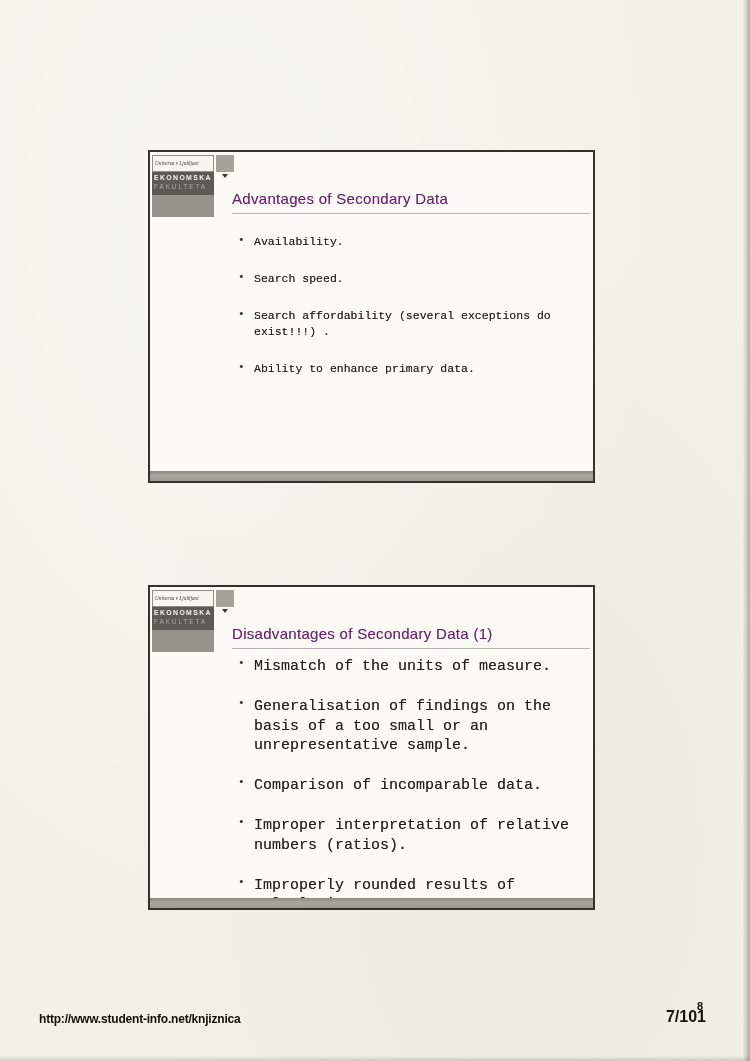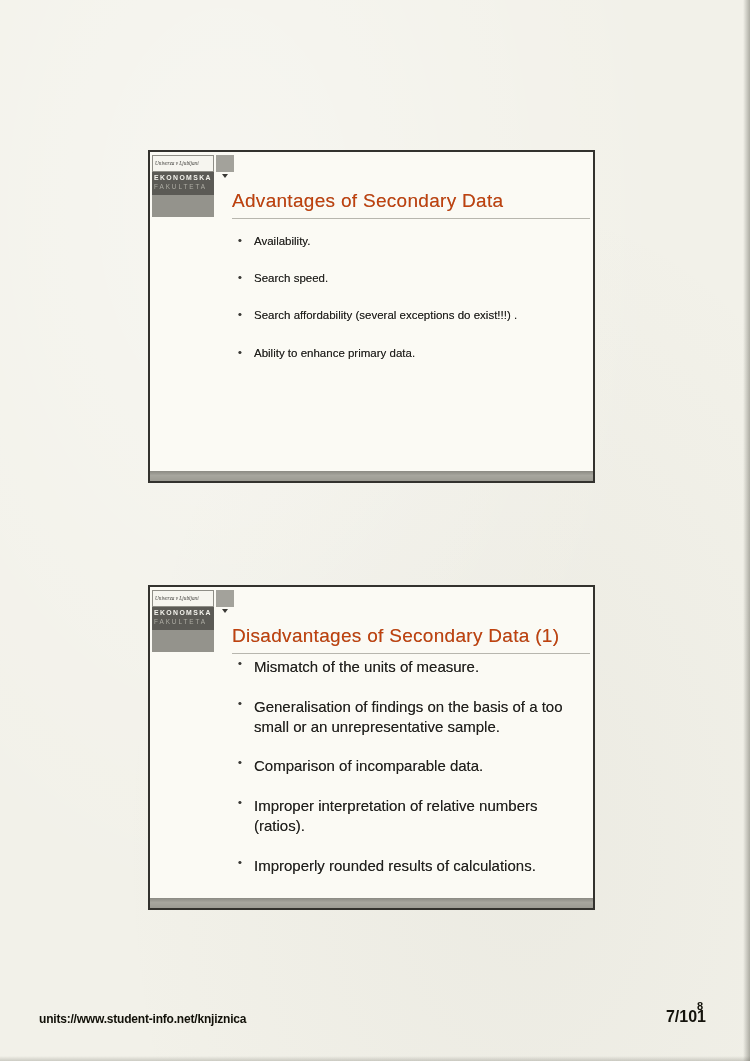--- a/index.html
+++ b/index.html
@@ -101,32 +101,33 @@
     border-left: 3px solid transparent;
     border-right: 3px solid transparent;
     border-top: 4px solid #3a3935;
   }
 
   
   .slide-title {
     position: absolute;
     left: 82px; top: 38px;
     width: 358px;
-    font-size: 19px;
-    color: #c2410c;
+    font-size: 15px;
+    color: #701a75;
     letter-spacing: 0.3px;
     padding-bottom: 6px;
     border-bottom: 1px solid #b7b6ae;
     text-shadow: 0 0 0.5px rgba(84,83,78,0.5);
   }
   .bullets {
     position: absolute;
     left: 87px;
     list-style: none;
     width: 345px;
+    font-family: Liberation Mono, monospace;
   }
   .slide-1 .bullets { top: 82px; }
   .slide-2 .bullets { top: 70px; }
   .bullets li {
     position: relative;
     padding-left: 17px;
     color: #21201d;
     line-height: 1.32;
     text-shadow: 0 0 0.4px rgba(30,30,28,0.55);
   }
@@ -217,21 +218,21 @@
       <li>Mismatch of the units of measure.</li>
       <li>Generalisation of findings on the basis of a too small or an unrepresentative sample.</li>
       <li>Comparison of incomparable data.</li>
       <li>Improper interpretation of relative numbers (ratios).</li>
       <li>Improperly rounded results of calculations.</li>
     </ul>
 
     <div class="accent-bar"></div>
   </div>
 
-  <div class="footer-url">units://www.student-info.net/knjiznica</div>
+  <div class="footer-url">http://www.student-info.net/knjiznica</div>
 
   <div class="page-num-block">
     <div class="handnum">8</div>
     <div class="counter">7/101</div>
   </div>
 
   <div class="edge-shadow-right"></div>
   <div class="edge-shadow-bottom"></div>
 </div>
 

